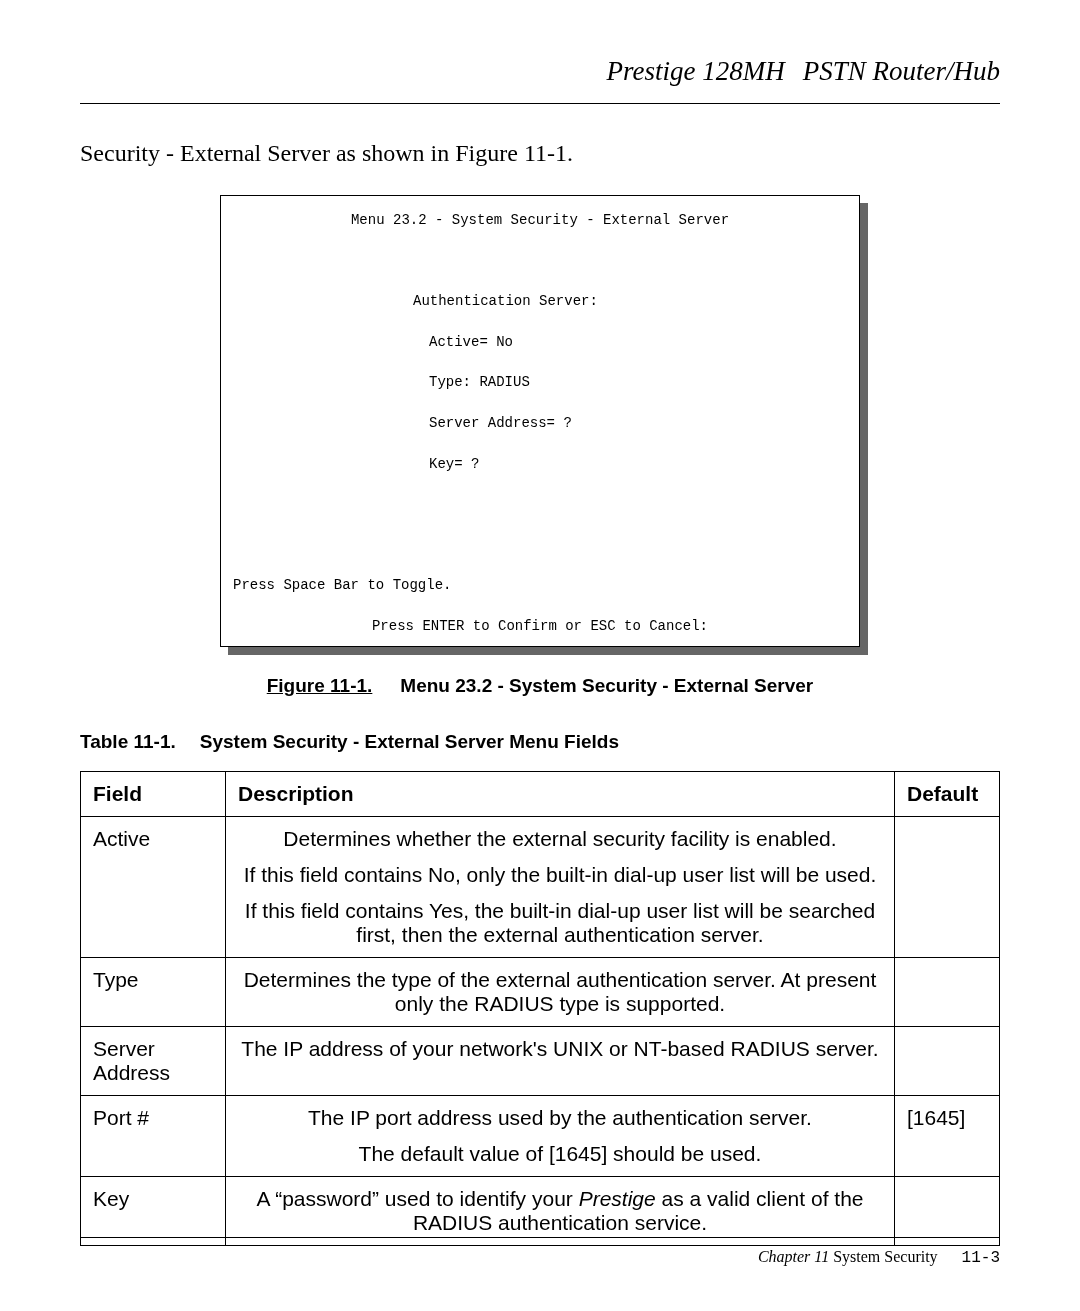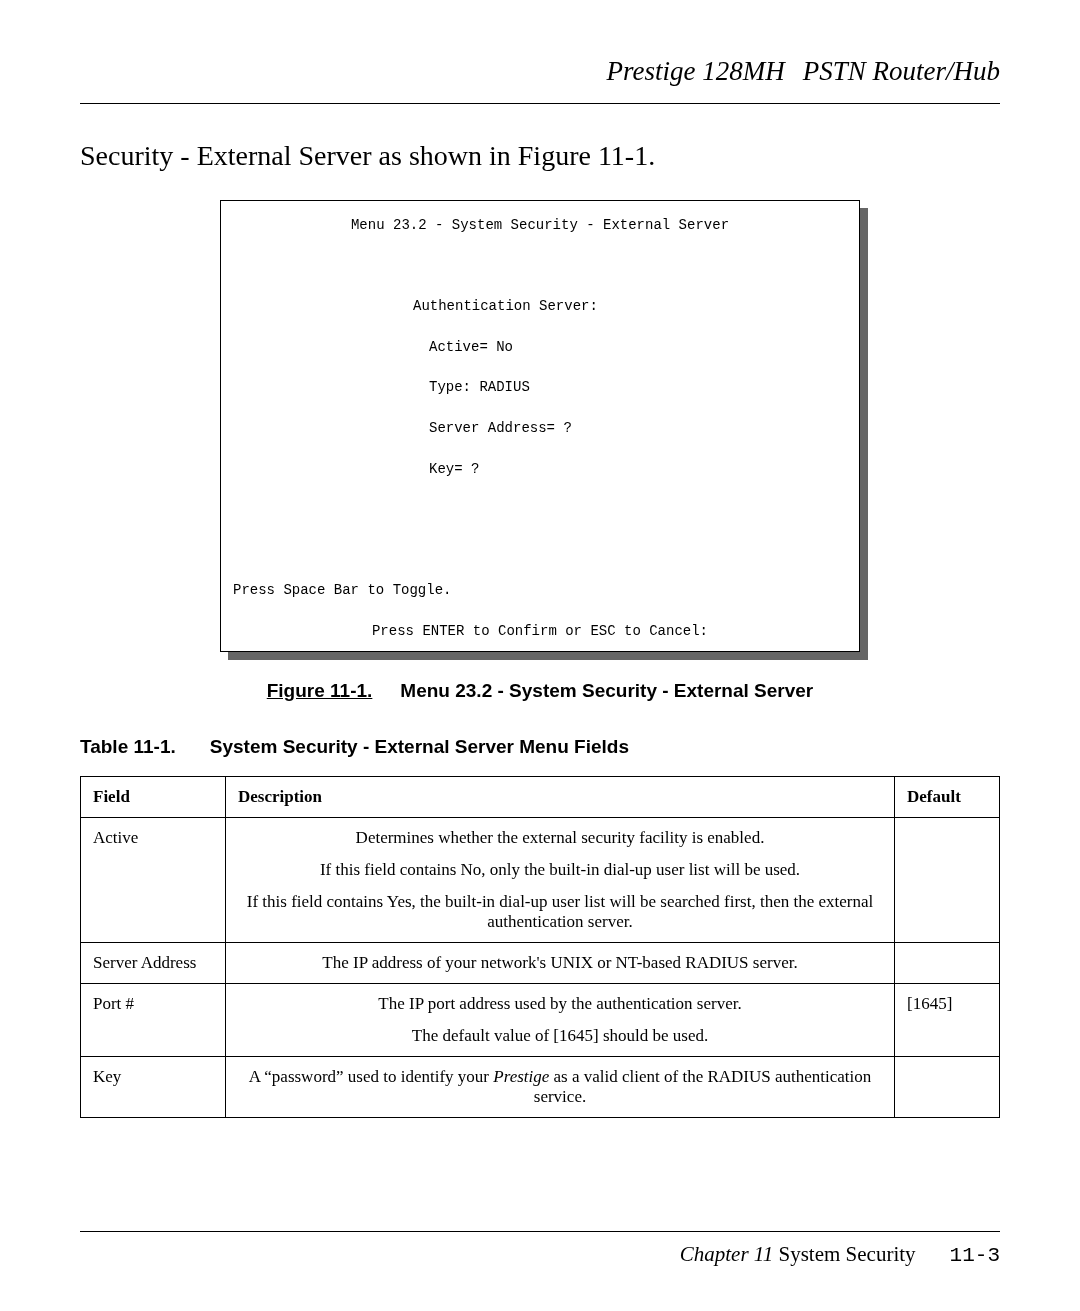--- a/index.html
+++ b/index.html
@@ -18,21 +18,21 @@
     margin-bottom:36px;
   }
   .hdr{
     text-align:right;
     font-style:italic;
     font-size:27px;
     padding-bottom:6px;
   }
   .hdr .gap{display:inline-block;width:18px;}
   .body-para{
-    font-size:28px;
+    font-size:24px;
     margin:0 0 28px 0;
   }
   
   .termwrap{
     width:640px;
     margin:0 auto 28px auto;
     position:relative;
   }
   .shadow{
     position:absolute;
@@ -58,26 +58,26 @@
     font-size:19px;
     margin:26px 0 34px 0;
   }
   .fig-caption .num{display:inline-block;margin-right:28px;text-decoration:underline;}
   .tbl-caption{
     font-family:Arial,Helvetica,sans-serif;
     font-weight:bold;
     font-size:19px;
     margin:30px 0 18px 0;
   }
-  .tbl-caption .num{display:inline-block;margin-right:34px;}
+  .tbl-caption .num{display:inline-block;margin-right:24px;}
   table.fields{
     border-collapse:collapse;
     width:100%;
-    font-family:Liberation Serif, serif;
-    font-size:17px;
+    font-family:Liberation Sans, sans-serif;
+    font-size:21px;
   }
   table.fields th,table.fields td{
     border:1.5px solid #000;
     padding:10px 12px;
     text-align:left;
     vertical-align:top;
   }
   table.fields th{font-weight:bold;}
   table.fields td p{margin:0 0 12px 0;text-align:center;}
   table.fields td p:last-child{margin-bottom:0;}
@@ -86,22 +86,22 @@
   .ftr{
     position:absolute;
     left:80px;right:80px;
     bottom:44px;
   }
   .ftr-line{border-top:1.5px solid #000;margin-bottom:10px;}
   .ftr-row{
     display:flex;
     justify-content:flex-end;
     align-items:baseline;
-    gap:34px;
-    font-size:21px;
+    gap:24px;
+    font-size:16px;
   }
   .ftr-chapter{font-style:italic;}
   .ftr-title{font-family:"Times New Roman",serif;}
   .ftr-page{font-family:Liberation Mono, monospace;}
   .italic{font-style:italic;}
 </style>
 </head>
 <body>
 
 <div class="page">
@@ -149,20 +149,27 @@
       <tr>
         <td>Active</td>
         <td>
           <p>Determines whether the external security facility is enabled.</p>
           <p>If this field contains No, only the built-in dial-up user list will be used.</p>
           <p>If this field contains Yes, the built-in dial-up user list will be searched first, then the external authentication server.</p>
         </td>
         <td></td>
       </tr>
       <tr>
+        <td>Type</td>
+        <td>
+          <p>Determines the type of the external authentication server. At present only the RADIUS type is supported.</p>
+        </td>
+        <td></td>
+      </tr>
+      <tr>
         <td>Server Address</td>
         <td>
           <p>The IP address of your network's UNIX or NT-based RADIUS server.</p>
         </td>
         <td></td>
       </tr>
       <tr>
         <td>Port #</td>
         <td>
           <p>The IP port address used by the authentication server.</p>

